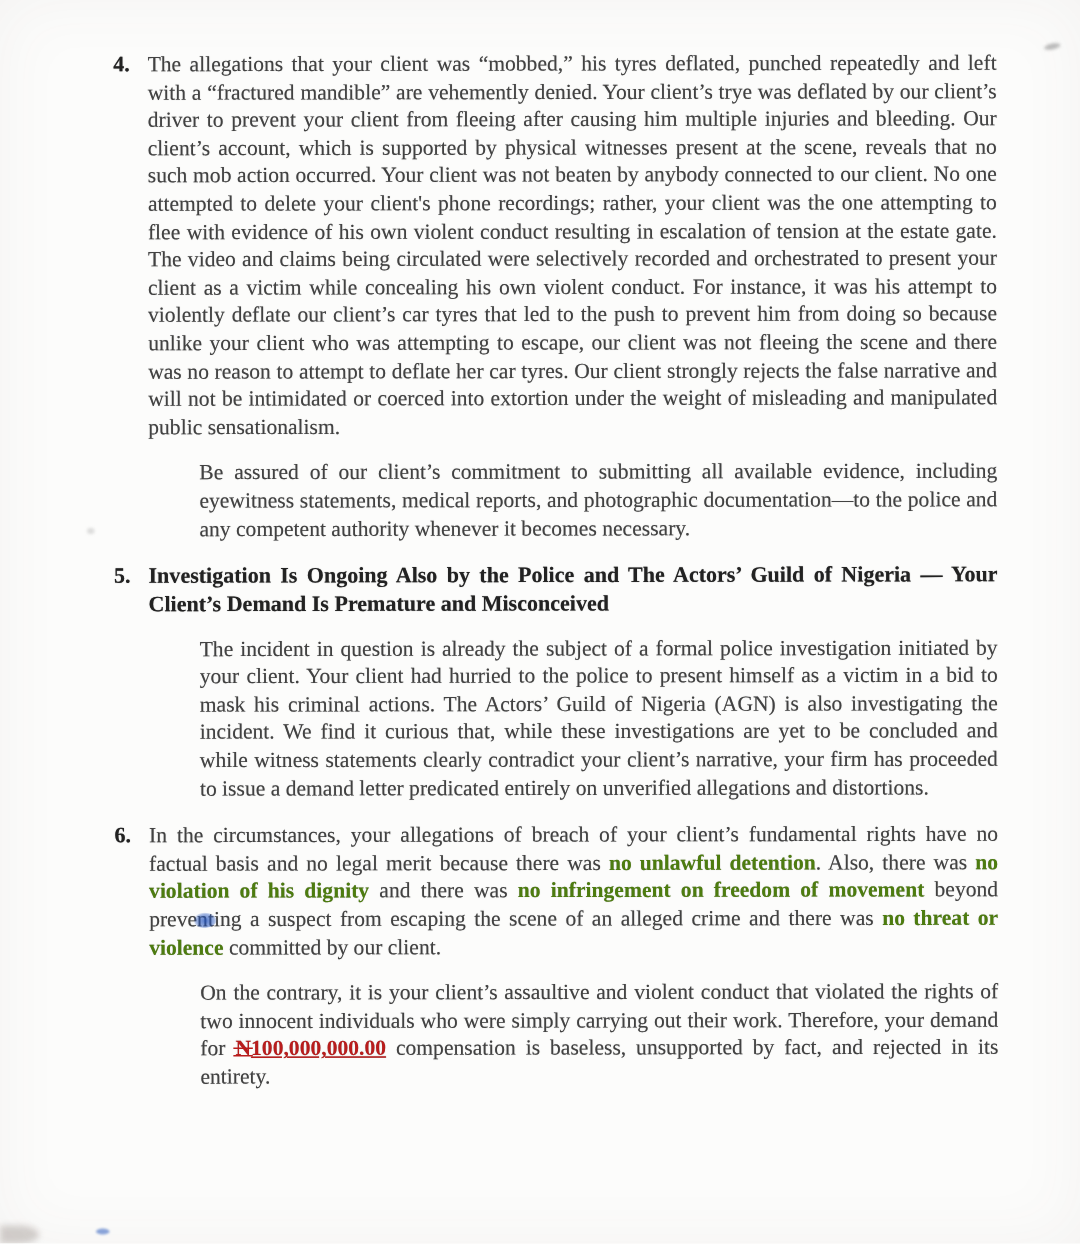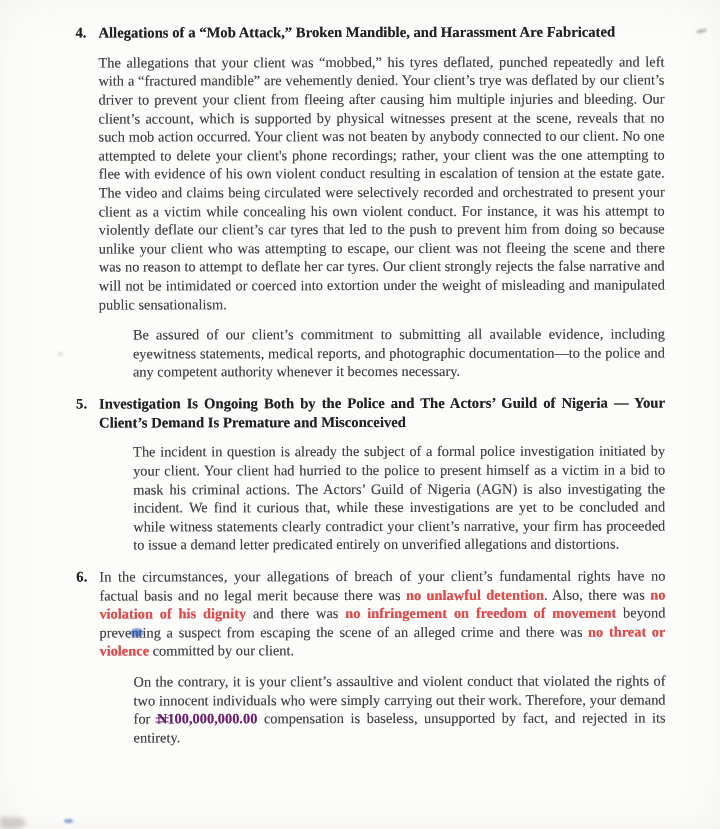--- a/index.html
+++ b/index.html
@@ -41,33 +41,33 @@
   }
   .para {
     margin: 0 0 12px 0;
     font-size: 14.4px;
     line-height: 18.6px;
     text-align: justify;
     color: #424242;
     text-shadow: 0 0 0.5px rgba(70,70,70,0.5);
   }
   .para:last-child { margin-bottom: 0; margin-left: 34px; }
-  .b { font-weight: bold; color: #ef4444; }
+  .b { font-weight: bold; color: #4d7c0f; }
   
   .ink { position: relative; white-space: nowrap; }
   .ink::after {
     content: "";
     position: absolute;
     left: -2px; right: -2px; top: 3px; bottom: 3px;
     background: radial-gradient(ellipse at 50% 55%,
       rgba(38,86,190,0.78) 0%, rgba(38,86,190,0.45) 55%, rgba(38,86,190,0.0) 78%);
     border-radius: 50% 60% 55% 45%;
   }
   
-  .naira-amount { font-weight: bold; color: #701a75; white-space: nowrap; }
+  .naira-amount { font-weight: bold; color: #b91c1c; white-space: nowrap; text-decoration: underline; }
   .naira-n { position: relative; display: inline-block; }
   .naira-n::after {
     content: "";
     position: absolute;
     left: -1.5px; right: -1.5px; top: 7.6px;
     height: 3.6px;
     border-top: 1.3px solid currentColor;
     border-bottom: 1.3px solid currentColor;
   }
   
@@ -97,26 +97,26 @@
     border-radius: 50%;
     filter: blur(0.8px);
   }
 </style>
 </head>
 <body>
 
 <div class="page">
   <div class="content" id="doc-body">
       <section class="doc-section">
-        <h2 class="heading"><span class="num">4.</span><span class="htext">Allegations of a “Mob Attack,” Broken Mandible, and Harassment Are Fabricated</span></h2>
+        <h2 class="heading"><span class="num">4.</span></h2>
         <p class="para"><span class="run">The allegations that your client was “mobbed,” his tyres deflated, punched repeatedly and left with a “fractured mandible” are vehemently denied. Your client’s trye was deflated by our client’s driver to prevent your client from fleeing after causing him multiple injuries and bleeding. Our client’s account, which is supported by physical witnesses present at the scene, reveals that no such mob action occurred. Your client was not beaten by anybody connected to our client. No one attempted to delete your client's phone recordings; rather, your client was the one attempting to flee with evidence of his own violent conduct resulting in escalation of tension at the estate gate. The video and claims being circulated were selectively recorded and orchestrated to present your client as a victim while concealing his own violent conduct. For instance, it was his attempt to violently deflate our client’s car tyres that led to the push to prevent him from doing so because unlike your client who was attempting to escape, our client was not fleeing the scene and there was no reason to attempt to deflate her car tyres. Our client strongly rejects the false narrative and will not be intimidated or coerced into extortion under the weight of misleading and manipulated public sensationalism.</span></p>
         <p class="para"><span class="run">Be assured of our client’s commitment to submitting all available evidence, including eyewitness statements, medical reports, and photographic documentation—to the police and any competent authority whenever it becomes necessary.</span></p>
       </section>
       <section class="doc-section">
-        <h2 class="heading"><span class="num">5.</span><span class="htext">Investigation Is Ongoing Both by the Police and The Actors’ Guild of Nigeria — Your Client’s Demand Is Premature and Misconceived</span></h2>
+        <h2 class="heading"><span class="num">5.</span><span class="htext">Investigation Is Ongoing Also by the Police and The Actors’ Guild of Nigeria — Your Client’s Demand Is Premature and Misconceived</span></h2>
         <p class="para"><span class="run">The incident in question is already the subject of a formal police investigation initiated by your client. Your client had hurried to the police to present himself as a victim in a bid to mask his criminal actions. The Actors’ Guild of Nigeria (AGN) is also investigating the incident. We find it curious that, while these investigations are yet to be concluded and while witness statements clearly contradict your client’s narrative, your firm has proceeded to issue a demand letter predicated entirely on unverified allegations and distortions.</span></p>
       </section>
       <section class="doc-section">
         <h2 class="heading"><span class="num">6.</span></h2>
         <p class="para"><span class="run">In the circumstances, your allegations of breach of your client’s fundamental rights have no factual basis and no legal merit because there was </span><span class="b">no unlawful detention</span><span class="run">. Also, there was </span><span class="b">no violation of his dignity</span><span class="run"> and there was </span><span class="b">no infringement on freedom of movement</span><span class="run"> beyond preve</span><span class="ink">nt</span><span class="run">ing a suspect from escaping the scene of an alleged crime and there was </span><span class="b">no threat or violence</span><span class="run"> committed by our client.</span></p>
         <p class="para"><span class="run">On the contrary, it is your client’s assaultive and violent conduct that violated the rights of two innocent individuals who were simply carrying out their work. Therefore, your demand for </span><span class="naira-amount"><span class="naira-n">N</span>100,000,000.00</span><span class="run"> compensation is baseless, unsupported by fact, and rejected in its entirety.</span></p>
       </section>
     </div>
   <div class="speck speck-top-right"></div>
   <div class="speck speck-mid-left"></div>

